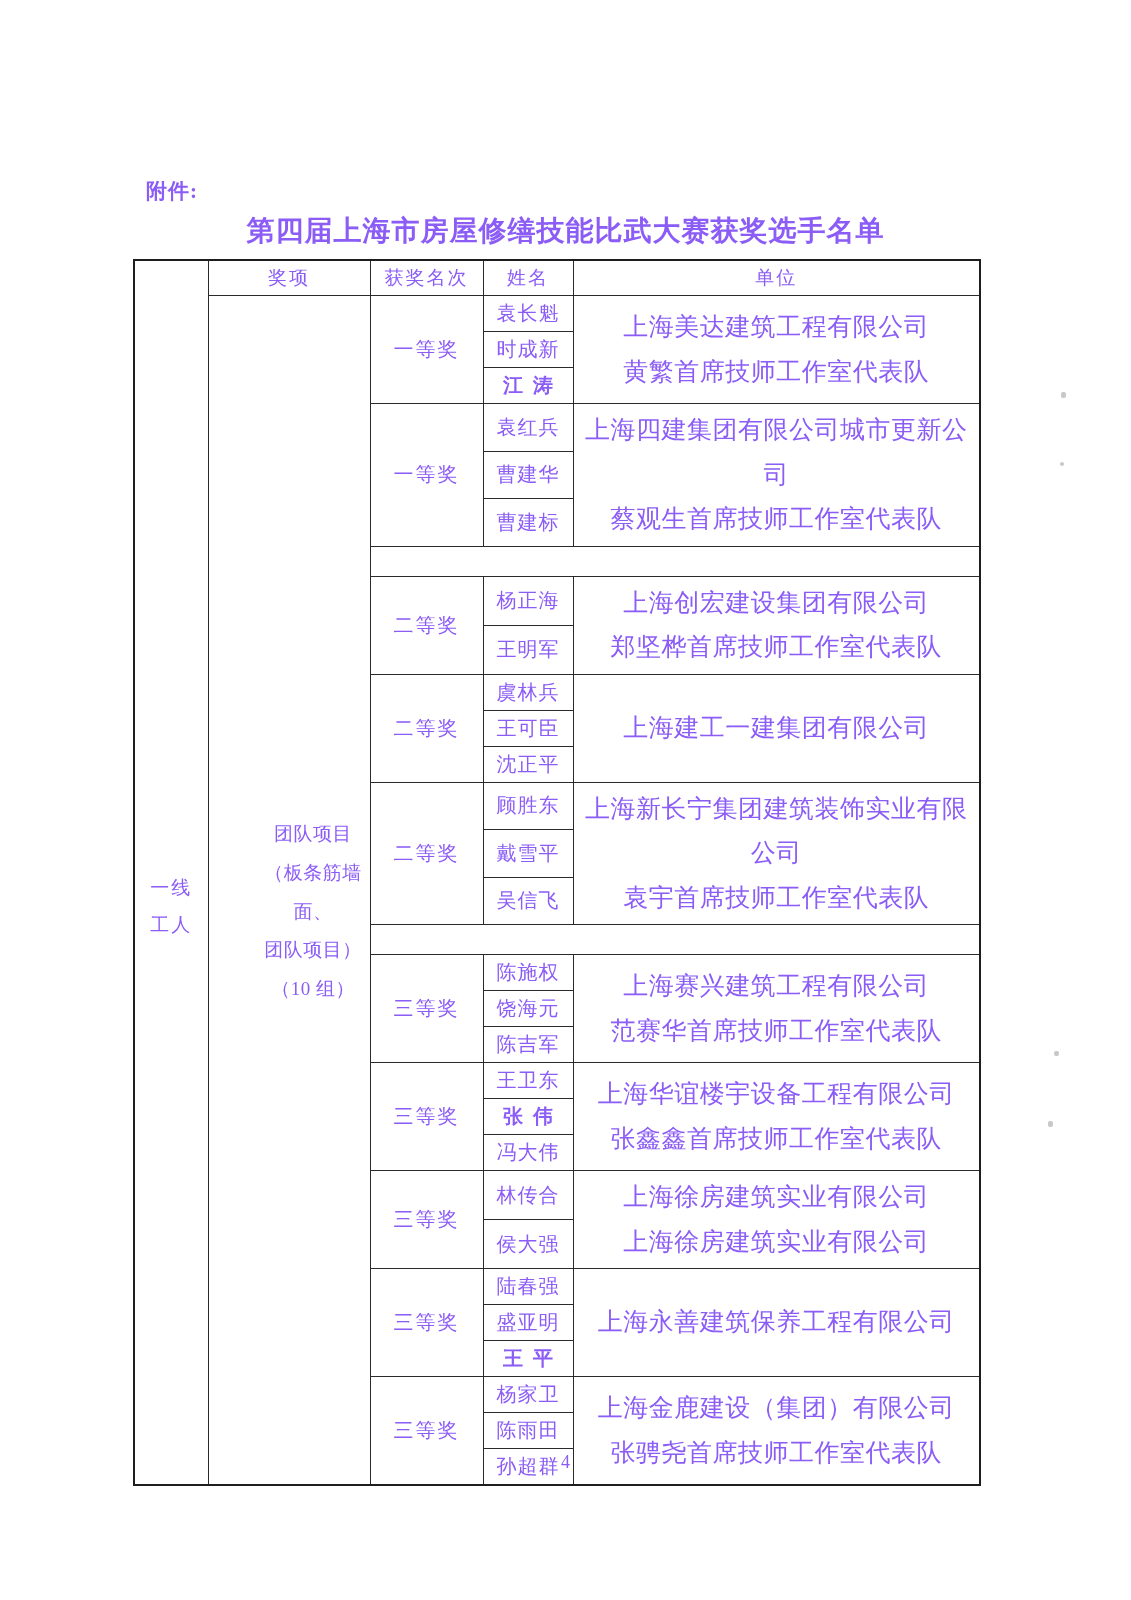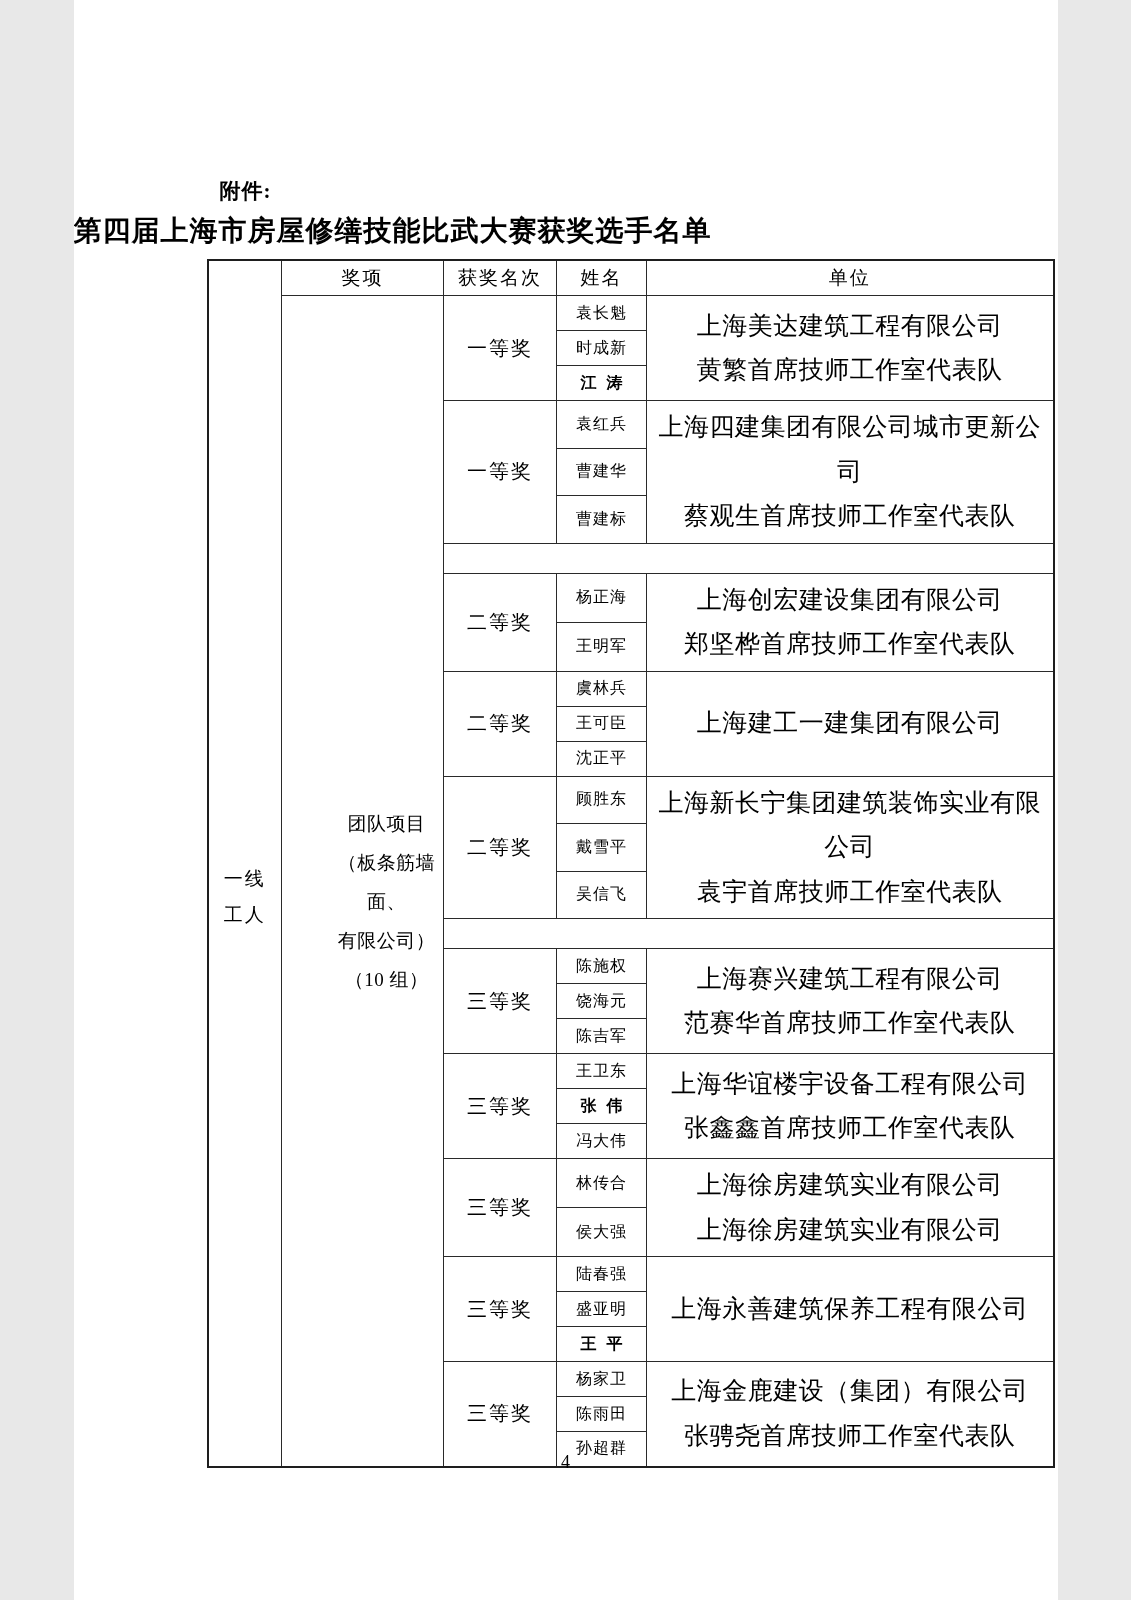--- a/index.html
+++ b/index.html
@@ -1,31 +1,31 @@
 <!DOCTYPE html>
 <html><head>
 <meta charset="utf-8">
 <style>
   html,body{margin:0;padding:0;background:#e8e8e8;}
   .page{
     position:relative;
-    width:984px;height:1600px;
+    width:1131px;height:1600px;
     background:#ffffff;
     font-family:"Liberation Serif","DejaVu Serif",serif;
-    color:#000000;
+    color:#8b5cf6;
     overflow:hidden;
     margin:0 auto;
   }
   .attachment{
     position:absolute;left:146px;top:177px;
     font-size:21px;font-weight:700;letter-spacing:1px;
   }
   .title{
     position:absolute;left:0;top:212px;width:100%;
-    margin:0;text-align:left;
+    margin:0;text-align:center;
     font-size:28px;font-weight:700;letter-spacing:1px;
   }
   table.awards{
     position:absolute;left:133px;top:259px;
     width:846px;
     border-collapse:collapse;table-layout:fixed;
     border:2.4px solid #1e1e1e;
   }
   table.awards td{
     border:1.6px solid #2a2a2a;
@@ -34,21 +34,21 @@
   }
   tr.header-row{height:32px;}
   tr.header-row td{font-size:19px;letter-spacing:2px;}
   tr.name-row{height:35px;}
   tr.sep-row{height:30px;}
   td.worker-cell{font-size:20px;letter-spacing:2px;}
   td.worker-cell .inner{margin-top:68px;line-height:1.9;}
   td.project-cell{font-size:19px;}
   td.project-cell .inner{margin-top:44px;line-height:2.05;letter-spacing:0.5px;margin-left:48px;}
   td.rank-cell{font-size:20px;letter-spacing:2px;margin-left:32px;}
-  td.name-cell{font-size:16px;letter-spacing:1px;}
+  td.name-cell{font-size:20px;letter-spacing:1px;}
   td.name-cell.short{letter-spacing:10px;text-indent:10px;font-weight:bold;}
   td.unit-cell{font-size:25px;letter-spacing:0.5px;}
   td.unit-cell .uline{line-height:1.78;}
   .pageno{
     position:absolute;left:0;top:1452px;width:100%;
     text-align:center;font-size:18px;
   }
   .speck{position:absolute;background:#9b9b9b;opacity:0.55;border-radius:2px;}
   .s1{left:1061px;top:392px;width:5px;height:6px;}
   .s2{left:1060px;top:462px;width:4px;height:4px;}
@@ -81,21 +81,21 @@
           <td class="h">奖项</td>
           <td class="h">获奖名次</td>
           <td class="h">姓名</td>
           <td class="h">单位</td>
         </tr>
         <tr class="name-row">
           <td class="project-cell" rowspan="30">
             <div class="inner">
               <div>团队项目</div>
               <div>（板条筋墙面、</div>
-              <div>有限公司）</div>
+              <div>团队项目）</div>
               <div>（10 组）</div>
             </div>
           </td>
           <td class="rank-cell" rowspan="3">一等奖</td>
           <td class="name-cell">袁长魁</td>
           <td class="unit-cell" rowspan="3">
             <div class="inner">
               <div class="uline">上海美达建筑工程有限公司</div>
               <div class="uline">黄繁首席技师工作室代表队</div>
             </div>

